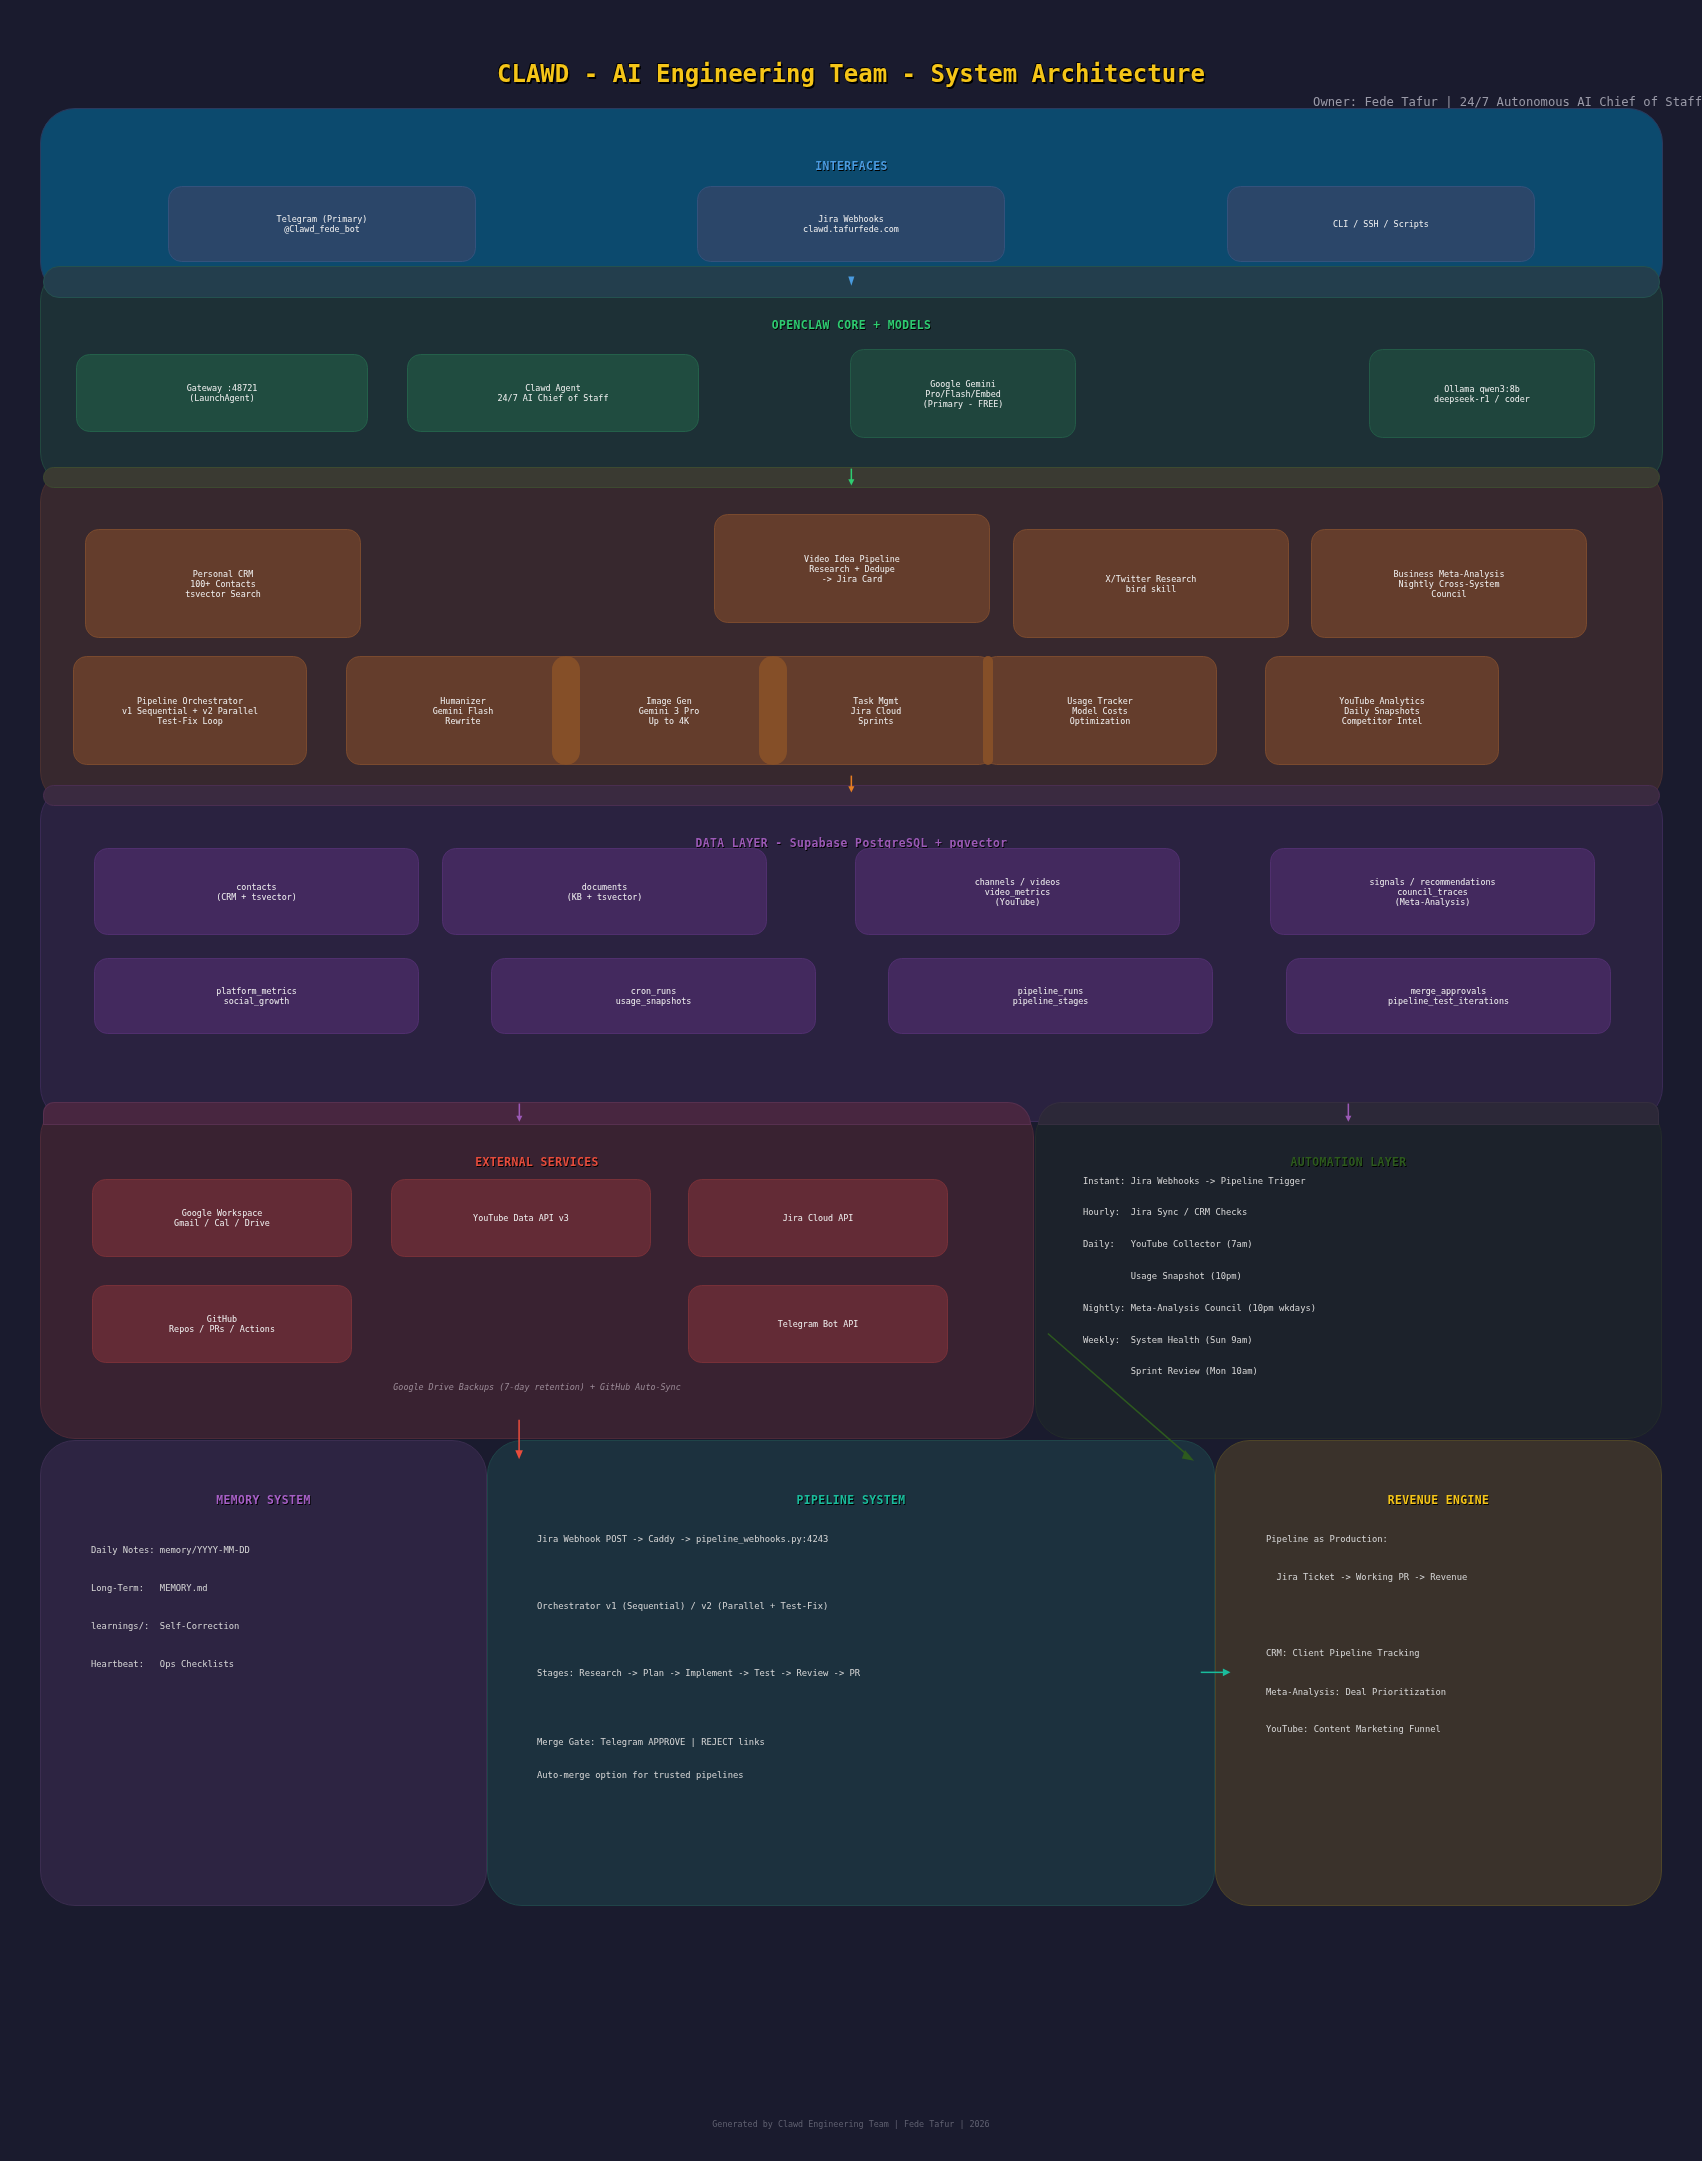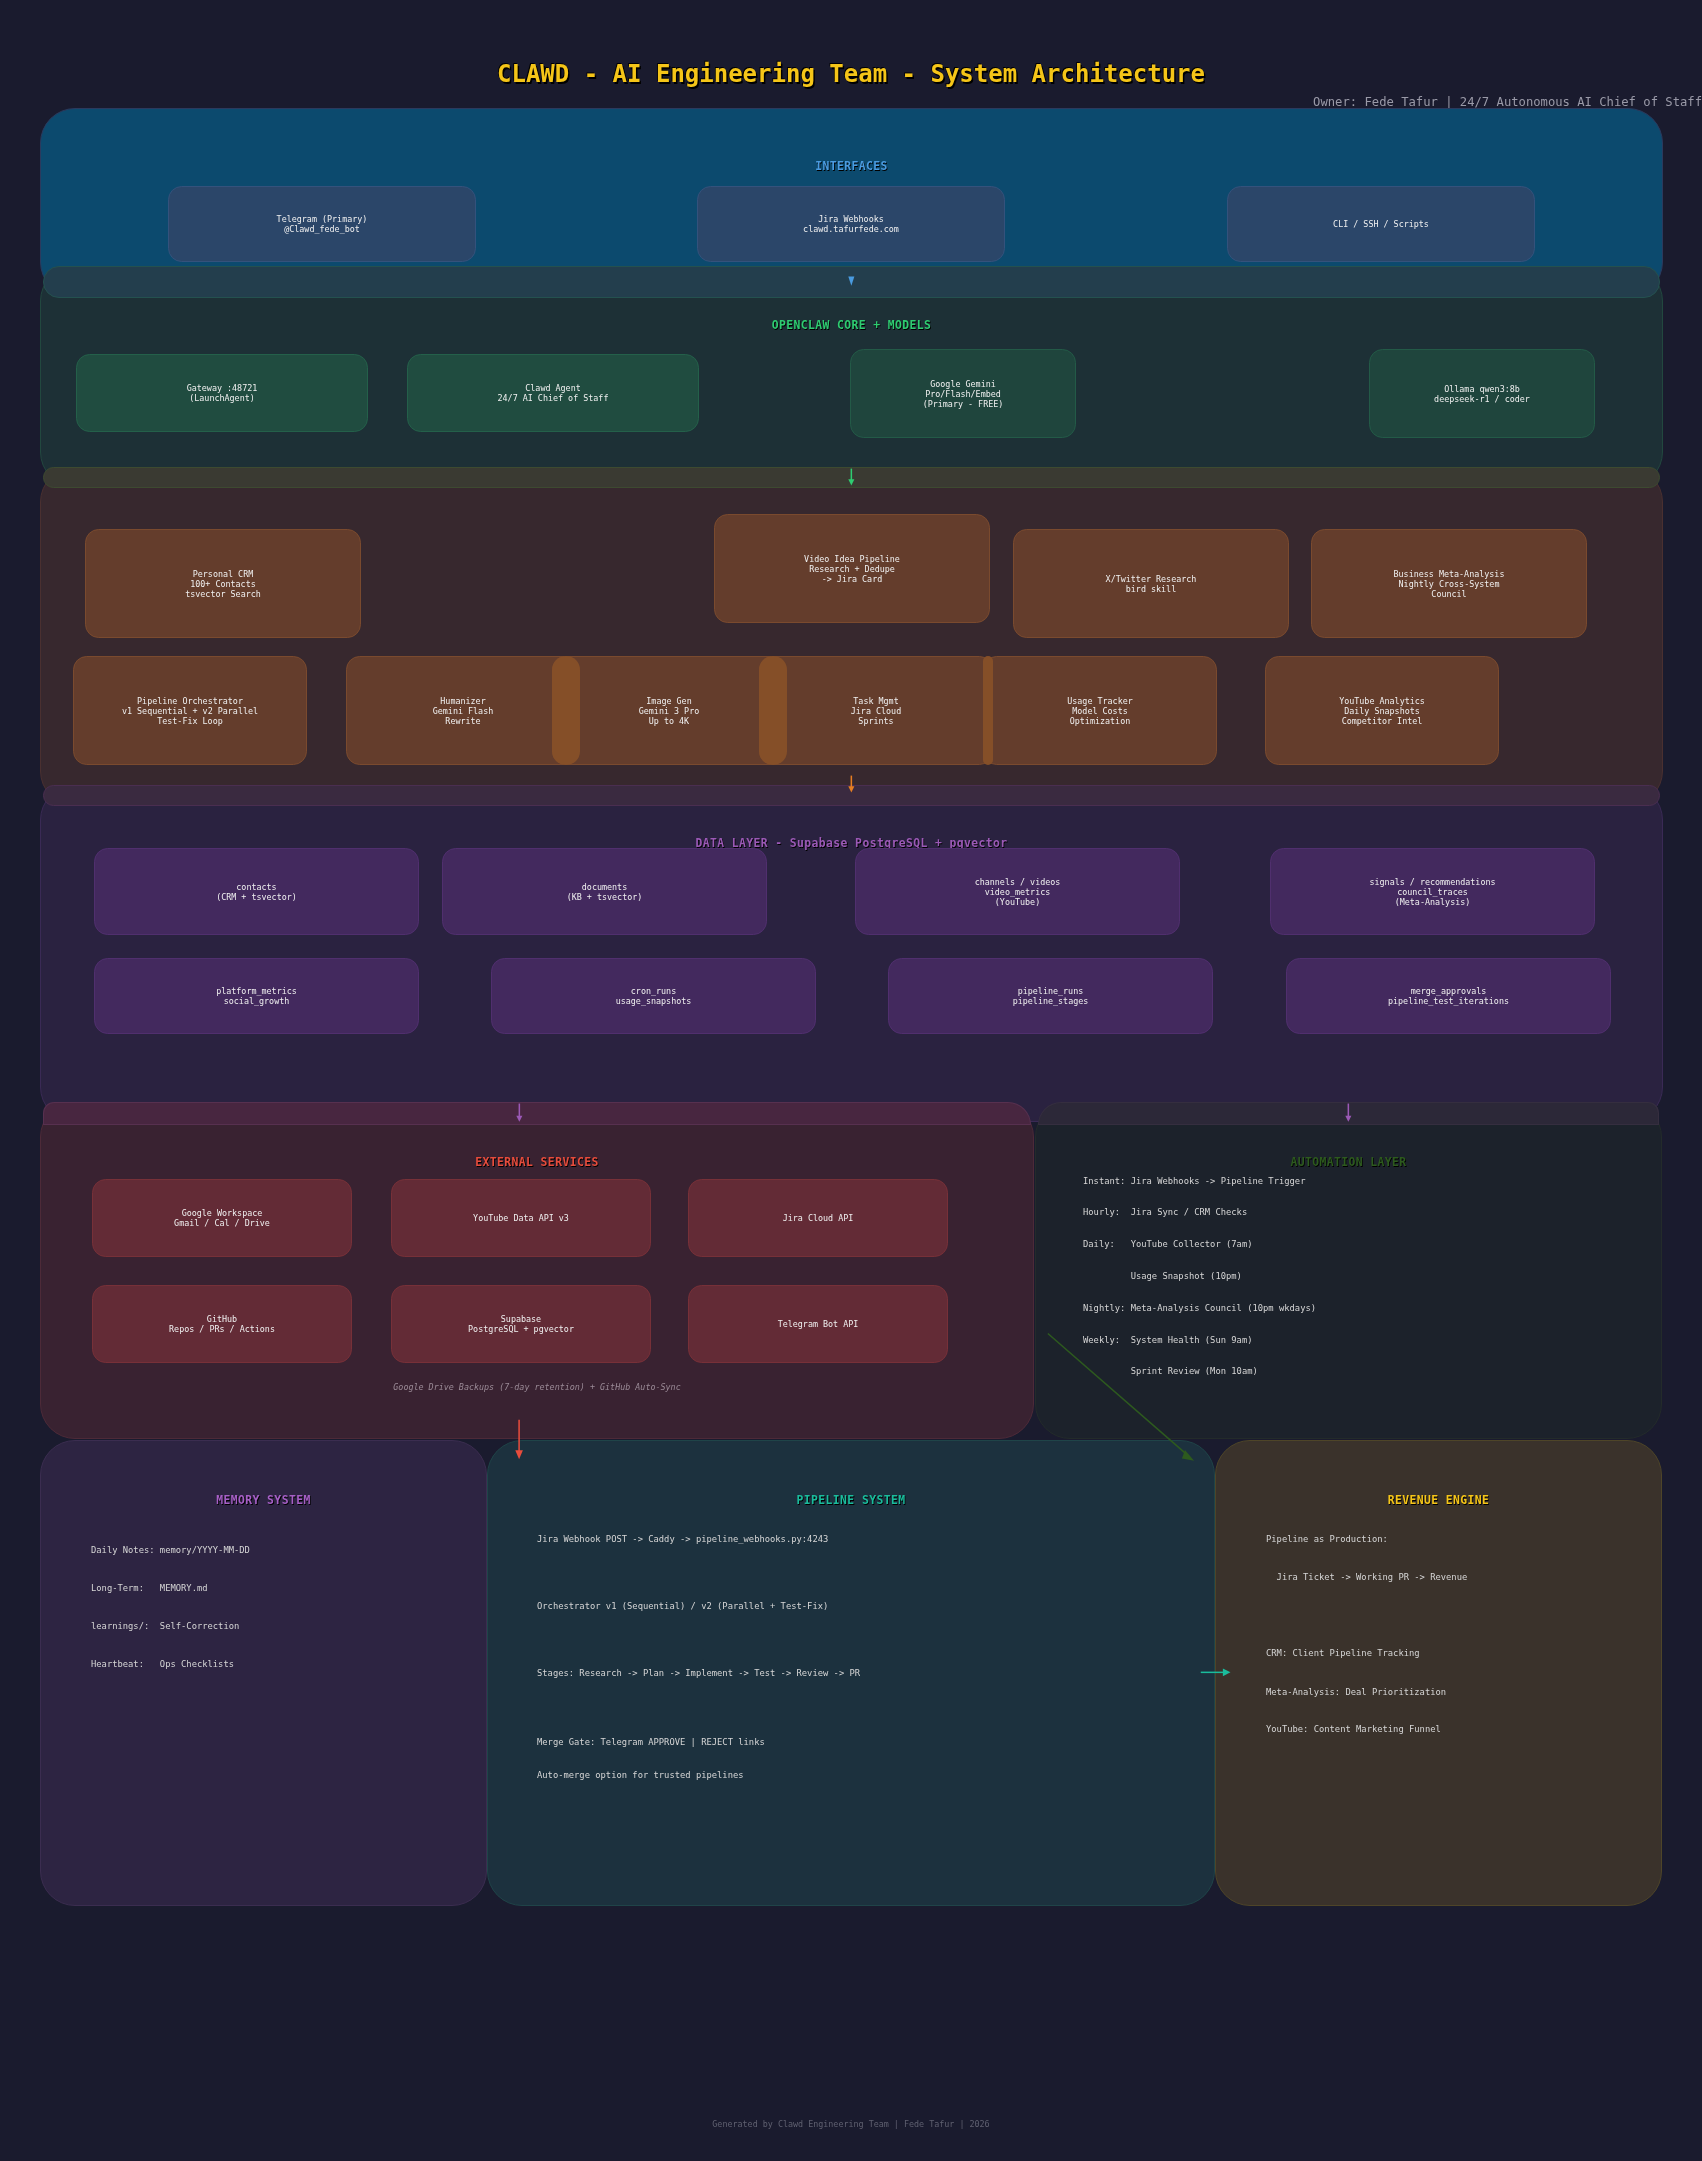--- a/index.html
+++ b/index.html
@@ -148,22 +148,20 @@
 </svg>
 
 <div class="abs layer" style="left:40px; top:1102px; width:994px; height:337px; background:#392231; border-color:#4d2a38;">
   <div class="layer-title" style="top:52px; color:#e74c3c;">EXTERNAL SERVICES</div>
   <div class="card" style="left:51px; top:76px; width:260px; height:78px; background:#632b36; border-color:#773038;">Google Workspace
 Gmail / Cal / Drive</div>
   <div class="card" style="left:350px; top:76px; width:260px; height:78px; background:#632b36; border-color:#773038;">YouTube Data API v3</div>
   <div class="card" style="left:647px; top:76px; width:260px; height:78px; background:#632b36; border-color:#773038;">Jira Cloud API</div>
   <div class="card" style="left:51px; top:182px; width:260px; height:78px; background:#632b36; border-color:#773038;">GitHub
 Repos / PRs / Actions</div>
-  <div class="card" style="left:350px; top:182px; width:260px; height:78px; background:#632b36; border-color:#773038;">Supabase
-PostgreSQL + pgvector</div>
   <div class="card" style="left:647px; top:182px; width:260px; height:78px; background:#632b36; border-color:#773038;">Telegram Bot API</div>
   <div class="abs" style="left:0; right:0; top:279px; text-align:center; font-size:8.4px; font-style:italic; color:#9a8a96;">Google Drive Backups (7-day retention) + GitHub Auto-Sync</div>
 </div>
 
 <div class="abs layer" style="left:1035px; top:1102px; width:627px; height:337px; background:#1c222b; border-color:#232b2a;">
   <div class="layer-title" style="top:52px; color:#2d5a1e;">AUTOMATION LAYER</div>
   <div class="lines" style="left:47px; top:73px;">
     <div class="line" style="top:0;">Instant: Jira Webhooks -&gt; Pipeline Trigger</div>
     <div class="line" style="top:31px;">Hourly:  Jira Sync / CRM Checks</div>
     <div class="line" style="top:63px;">Daily:   YouTube Collector (7am)</div>

